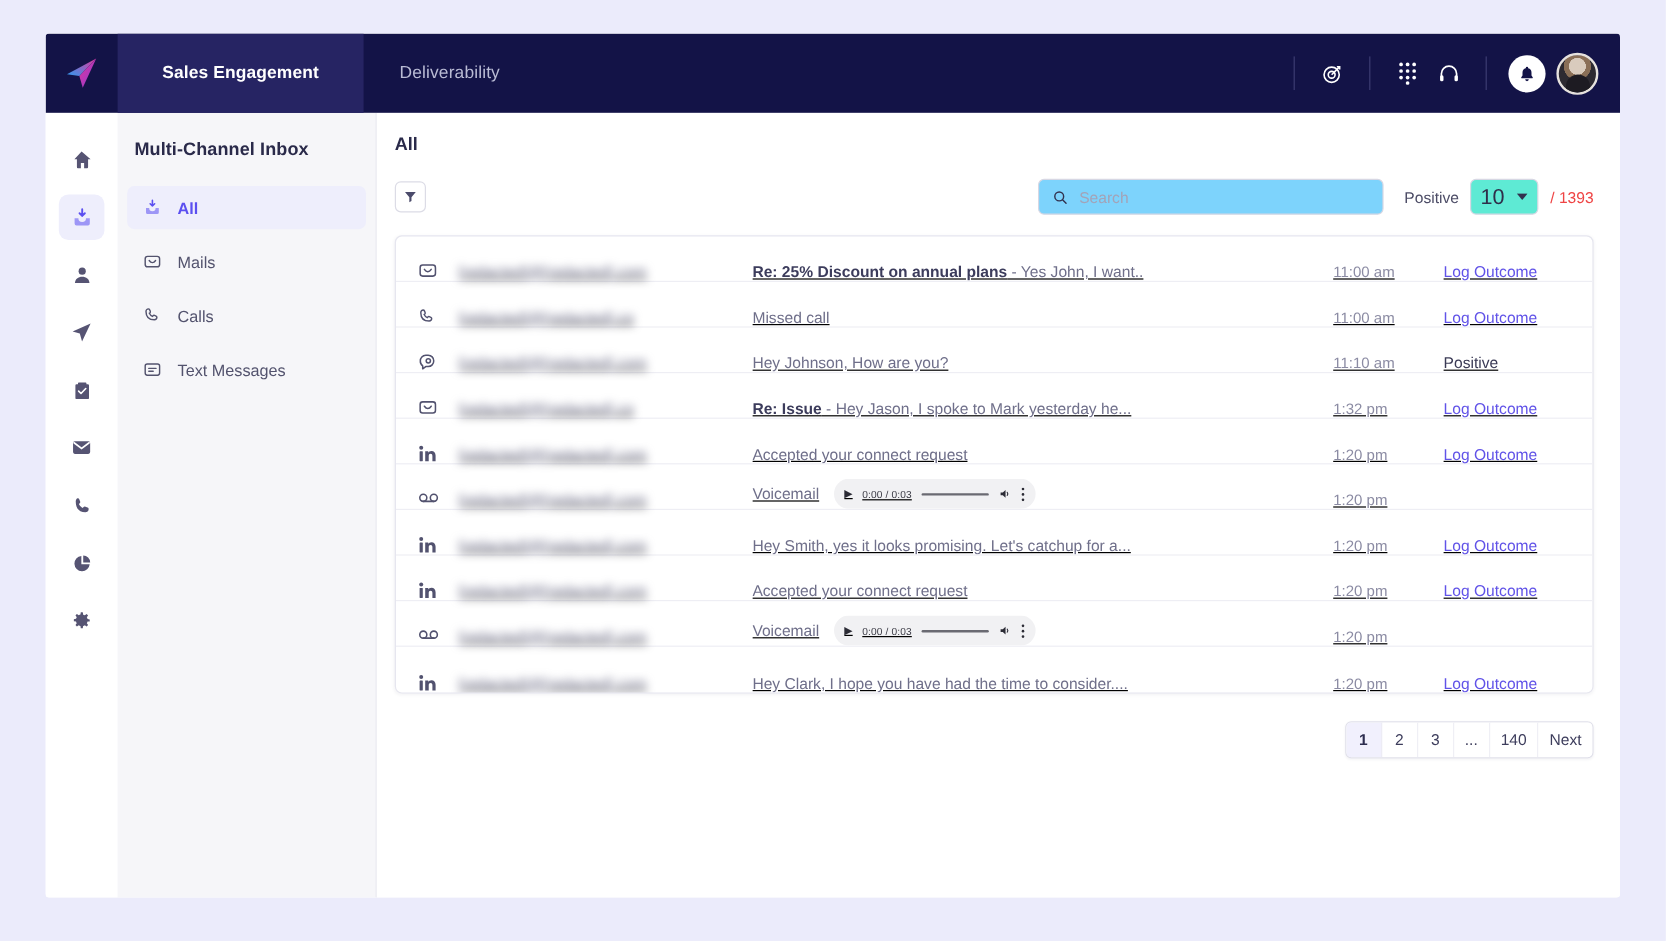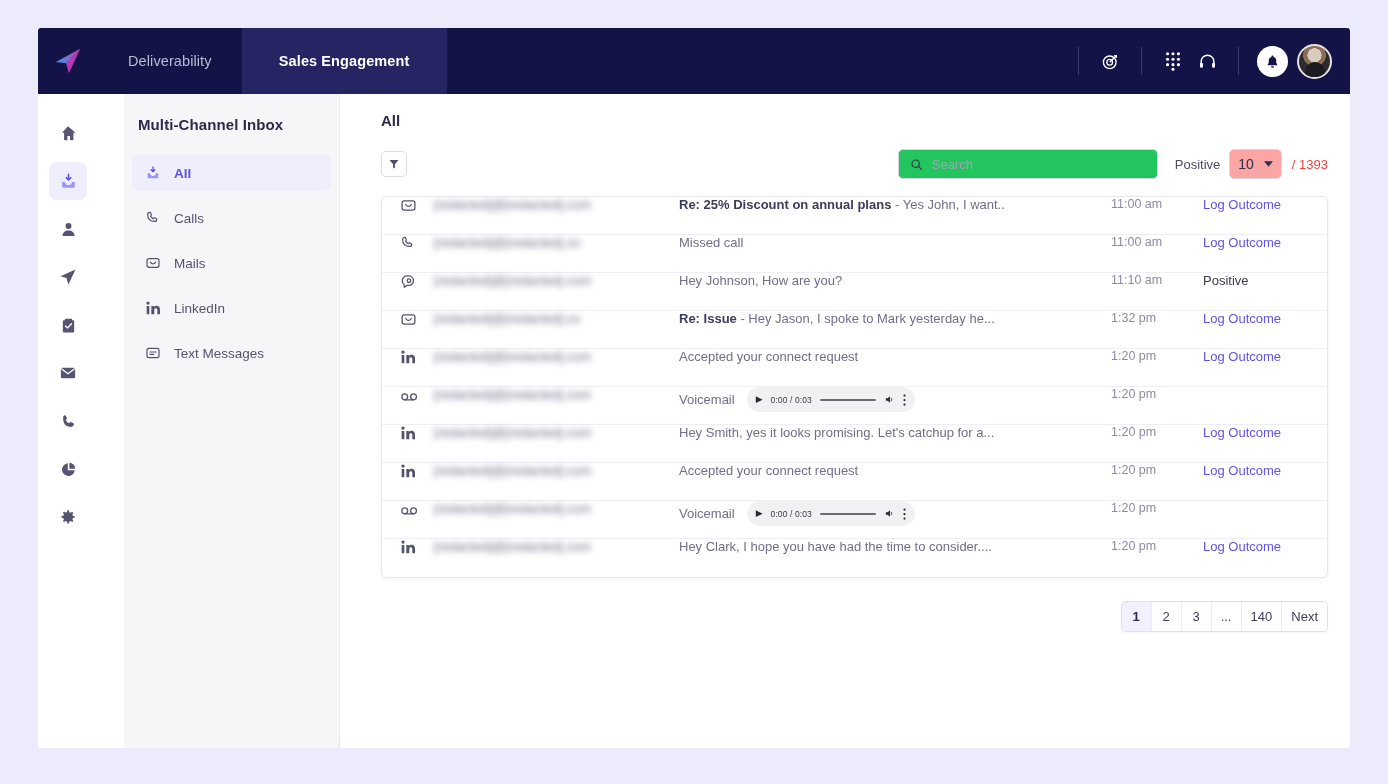--- a/index.html
+++ b/index.html
@@ -75,21 +75,21 @@
     overflow: hidden; position: relative;
   }
   .avatar::after {
     content: ""; position: absolute; left: 50%; top: 54%;
     width: 20px; height: 20px; transform: translateX(-50%);
     border-radius: 50% 50% 0 0;
     background: #1d1b22;
   }
 
   
-  .body-wrap { flex: 1; display: flex; min-height: 0; gap: 26px; }
+  .body-wrap { flex: 1; display: flex; min-height: 0; }
 
   
   .rail {
     width: 60px; flex: 0 0 60px;
     background: #ffffff;
     padding-top: 20px;
     display: flex; flex-direction: column; align-items: center;
     gap: 10px;
   }
   .rail-item {
@@ -130,50 +130,51 @@
   .main-title { font-size: 15px; font-weight: bold; color: #2a2a4a; margin-bottom: 20px; }
 
   .toolbar { display: flex; align-items: center; height: 30px; margin-bottom: 17px; }
   .filter-btn {
     width: 26px; height: 26px; border: 1px solid #dcdce6; border-radius: 5px;
     display: flex; align-items: center; justify-content: center;
     color: #4b4b6b; cursor: pointer; background: #fff;
   }
   .toolbar-right { margin-left: auto; display: flex; align-items: center; }
   .search-box {
-    width: 260px; height: 30px;
+    width: 288px; height: 30px;
     border: 1px solid #d7d7e3; border-radius: 5px;
     display: flex; align-items: center; gap: 9px;
-    padding: 0 11px; background: #22c55e;
+    padding: 0 11px; background: #7dd3fc;
   }
   .search-box input {
     border: none; outline: none; flex: 1;
     font-family: inherit; font-size: 13px; color: #3a3a55; background: transparent;
   }
   .search-box input::placeholder { color: #a3a3b8; }
   .showing-lbl { font-size: 13px; color: #4c4c66; margin: 0 9px 0 17px; }
   .page-size {
     height: 30px; min-width: 52px;
     border: 1px solid #d7d7e3; border-radius: 5px;
     display: flex; align-items: center; justify-content: center; gap: 10px;
-    padding: 0 8px; font-size: 14px; color: #2f2f4a; cursor: pointer; background: #fca5a5;
+    padding: 0 8px; font-size: 18px; color: #2f2f4a; cursor: pointer; background: #5eead4;
   }
   .total-lbl { font-size: 13px; color: #ef4444; margin-left: 10px; }
 
   
   .table-card {
     border: 1px solid #e6e6ef; border-radius: 6px;
     box-shadow: 0 1px 3px rgba(30,30,70,.06);
     overflow: hidden; background: #fff;
   }
   .row {
-    display: flex; align-items: flex-start;
+    display: flex; align-items: flex-end;
     height: 38px;
     border-bottom: 1px solid #eeeef4;
     padding: 0 14px 0 18px;
+    text-decoration: underline;
   }
   .row:last-child { border-bottom: none; }
   .row-ico {
     width: 34px; flex: 0 0 34px;
     color: #52526f; display: flex; align-items: center;
   }
   .row-email {
     width: 245px; flex: 0 0 245px;
     font-size: 13px; color: #6b6b86;
     filter: blur(3.4px);
@@ -239,25 +240,25 @@
           <linearGradient id="pg2" x1="0" y1="0" x2="1" y2="1">
             <stop offset="0" stop-color="#e0359a"></stop>
               <stop offset="1" stop-color="#8b3bd6"></stop>
           </linearGradient>
         </defs>
         <path d="M29 3 L3 17 L14 18.5 Z" fill="url(#pg1)"></path>
         <path d="M29 3 L14 18.5 L17 29 Z" fill="url(#pg2)"></path>
       </svg>
     </div>
 
+    <div class="topnav-item active">
+      <span>Sales Engagement</span>
+    </div>
     <div class="topnav-item">
       <span>Deliverability</span>
-    </div>
-    <div class="topnav-item active">
-      <span>Sales Engagement</span>
     </div>
 
     <div class="topbar-right">
       <div class="tb-divider"></div>
       <div class="tb-icon">
         <svg width="19" height="19" viewBox="0 0 24 24" fill="none" stroke="#fff" stroke-width="1.7">
           <circle cx="11" cy="13" r="8"></circle>
             <circle cx="11" cy="13" r="3.6"></circle>
           <path d="M11 13 L19 5" stroke-width="1.7"></path>
             <path d="M16.5 4.5 L19.5 4.5 L19.5 7.5" stroke-width="1.5"></path>
@@ -359,47 +360,37 @@
           <svg width="16" height="16" viewBox="0 0 24 24" fill="currentColor">
             <path d="M4 12.5h4a4 4 0 0 0 8 0h4v5.5a2 2 0 0 1-2 2H6a2 2 0 0 1-2-2z" opacity=".55"></path>
             <path d="M12 3v7m0 0 2.8-2.8M12 10 9.2 7.2" stroke="currentColor" stroke-width="2" fill="none" stroke-linecap="round"></path>
           </svg>
         </span>
         <span>All</span>
       </div>
 
       <div class="chan-item">
         <span class="chan-ico">
-          <svg width="16" height="16" viewBox="0 0 24 24" fill="none" stroke="currentColor" stroke-width="1.8" stroke-linecap="round">
-            <path d="M7 3.6c.8 0 1.2.3 1.5 1l.9 2c.3.7.1 1.3-.4 1.8l-.8.7c.8 1.7 2.2 3.1 3.9 3.9l.7-.8c.5-.5 1.1-.7 1.8-.4l2 .9c.7.3 1 .7 1 1.5 0 1.7-1.5 3-3.2 3-6.9 0-10.4-3.5-10.4-10.4 0-1.8 1.3-3.2 3-3.2z"></path>
-          </svg>
-        </span>
-        <span>Calls</span>
-      </div>
-
-      <div class="chan-item">
-        <span class="chan-ico">
           <svg width="16" height="16" viewBox="0 0 24 24" fill="none" stroke="currentColor" stroke-width="1.8">
             <rect x="3" y="5.5" width="18" height="13" rx="3"></rect>
             <path d="M8 10.6c1.2 1.8 2.5 2.7 4 2.7s2.8-.9 4-2.7" stroke-linecap="round"></path>
           </svg>
         </span>
         <span>Mails</span>
       </div>
 
       <div class="chan-item">
         <span class="chan-ico">
-          <svg width="16" height="16" viewBox="0 0 24 24" fill="currentColor">
-            <rect x="2.5" y="9" width="4" height="12.5" rx=".6"></rect>
-            <circle cx="4.5" cy="4.6" r="2.5"></circle>
-            <path d="M9.5 9h3.8v1.8c.7-1.2 2.1-2.1 4-2.1 3.3 0 5.2 2 5.2 5.8v7h-4v-6.3c0-1.8-.7-2.9-2.3-2.9-1.4 0-2.3 1-2.3 2.9v6.3h-4.4z"></path>
+          <svg width="16" height="16" viewBox="0 0 24 24" fill="none" stroke="currentColor" stroke-width="1.8" stroke-linecap="round">
+            <path d="M7 3.6c.8 0 1.2.3 1.5 1l.9 2c.3.7.1 1.3-.4 1.8l-.8.7c.8 1.7 2.2 3.1 3.9 3.9l.7-.8c.5-.5 1.1-.7 1.8-.4l2 .9c.7.3 1 .7 1 1.5 0 1.7-1.5 3-3.2 3-6.9 0-10.4-3.5-10.4-10.4 0-1.8 1.3-3.2 3-3.2z"></path>
           </svg>
         </span>
-        <span>LinkedIn</span>
-      </div>
+        <span>Calls</span>
+      </div>
+
 
       <div class="chan-item">
         <span class="chan-ico">
           <svg width="16" height="16" viewBox="0 0 24 24" fill="none" stroke="currentColor" stroke-width="1.8">
             <rect x="3" y="5" width="18" height="14" rx="2.6"></rect>
             <path d="M7.5 10.5h9M7.5 14h5.5" stroke-linecap="round"></path>
           </svg>
         </span>
         <span>Text Messages</span>
       </div>

